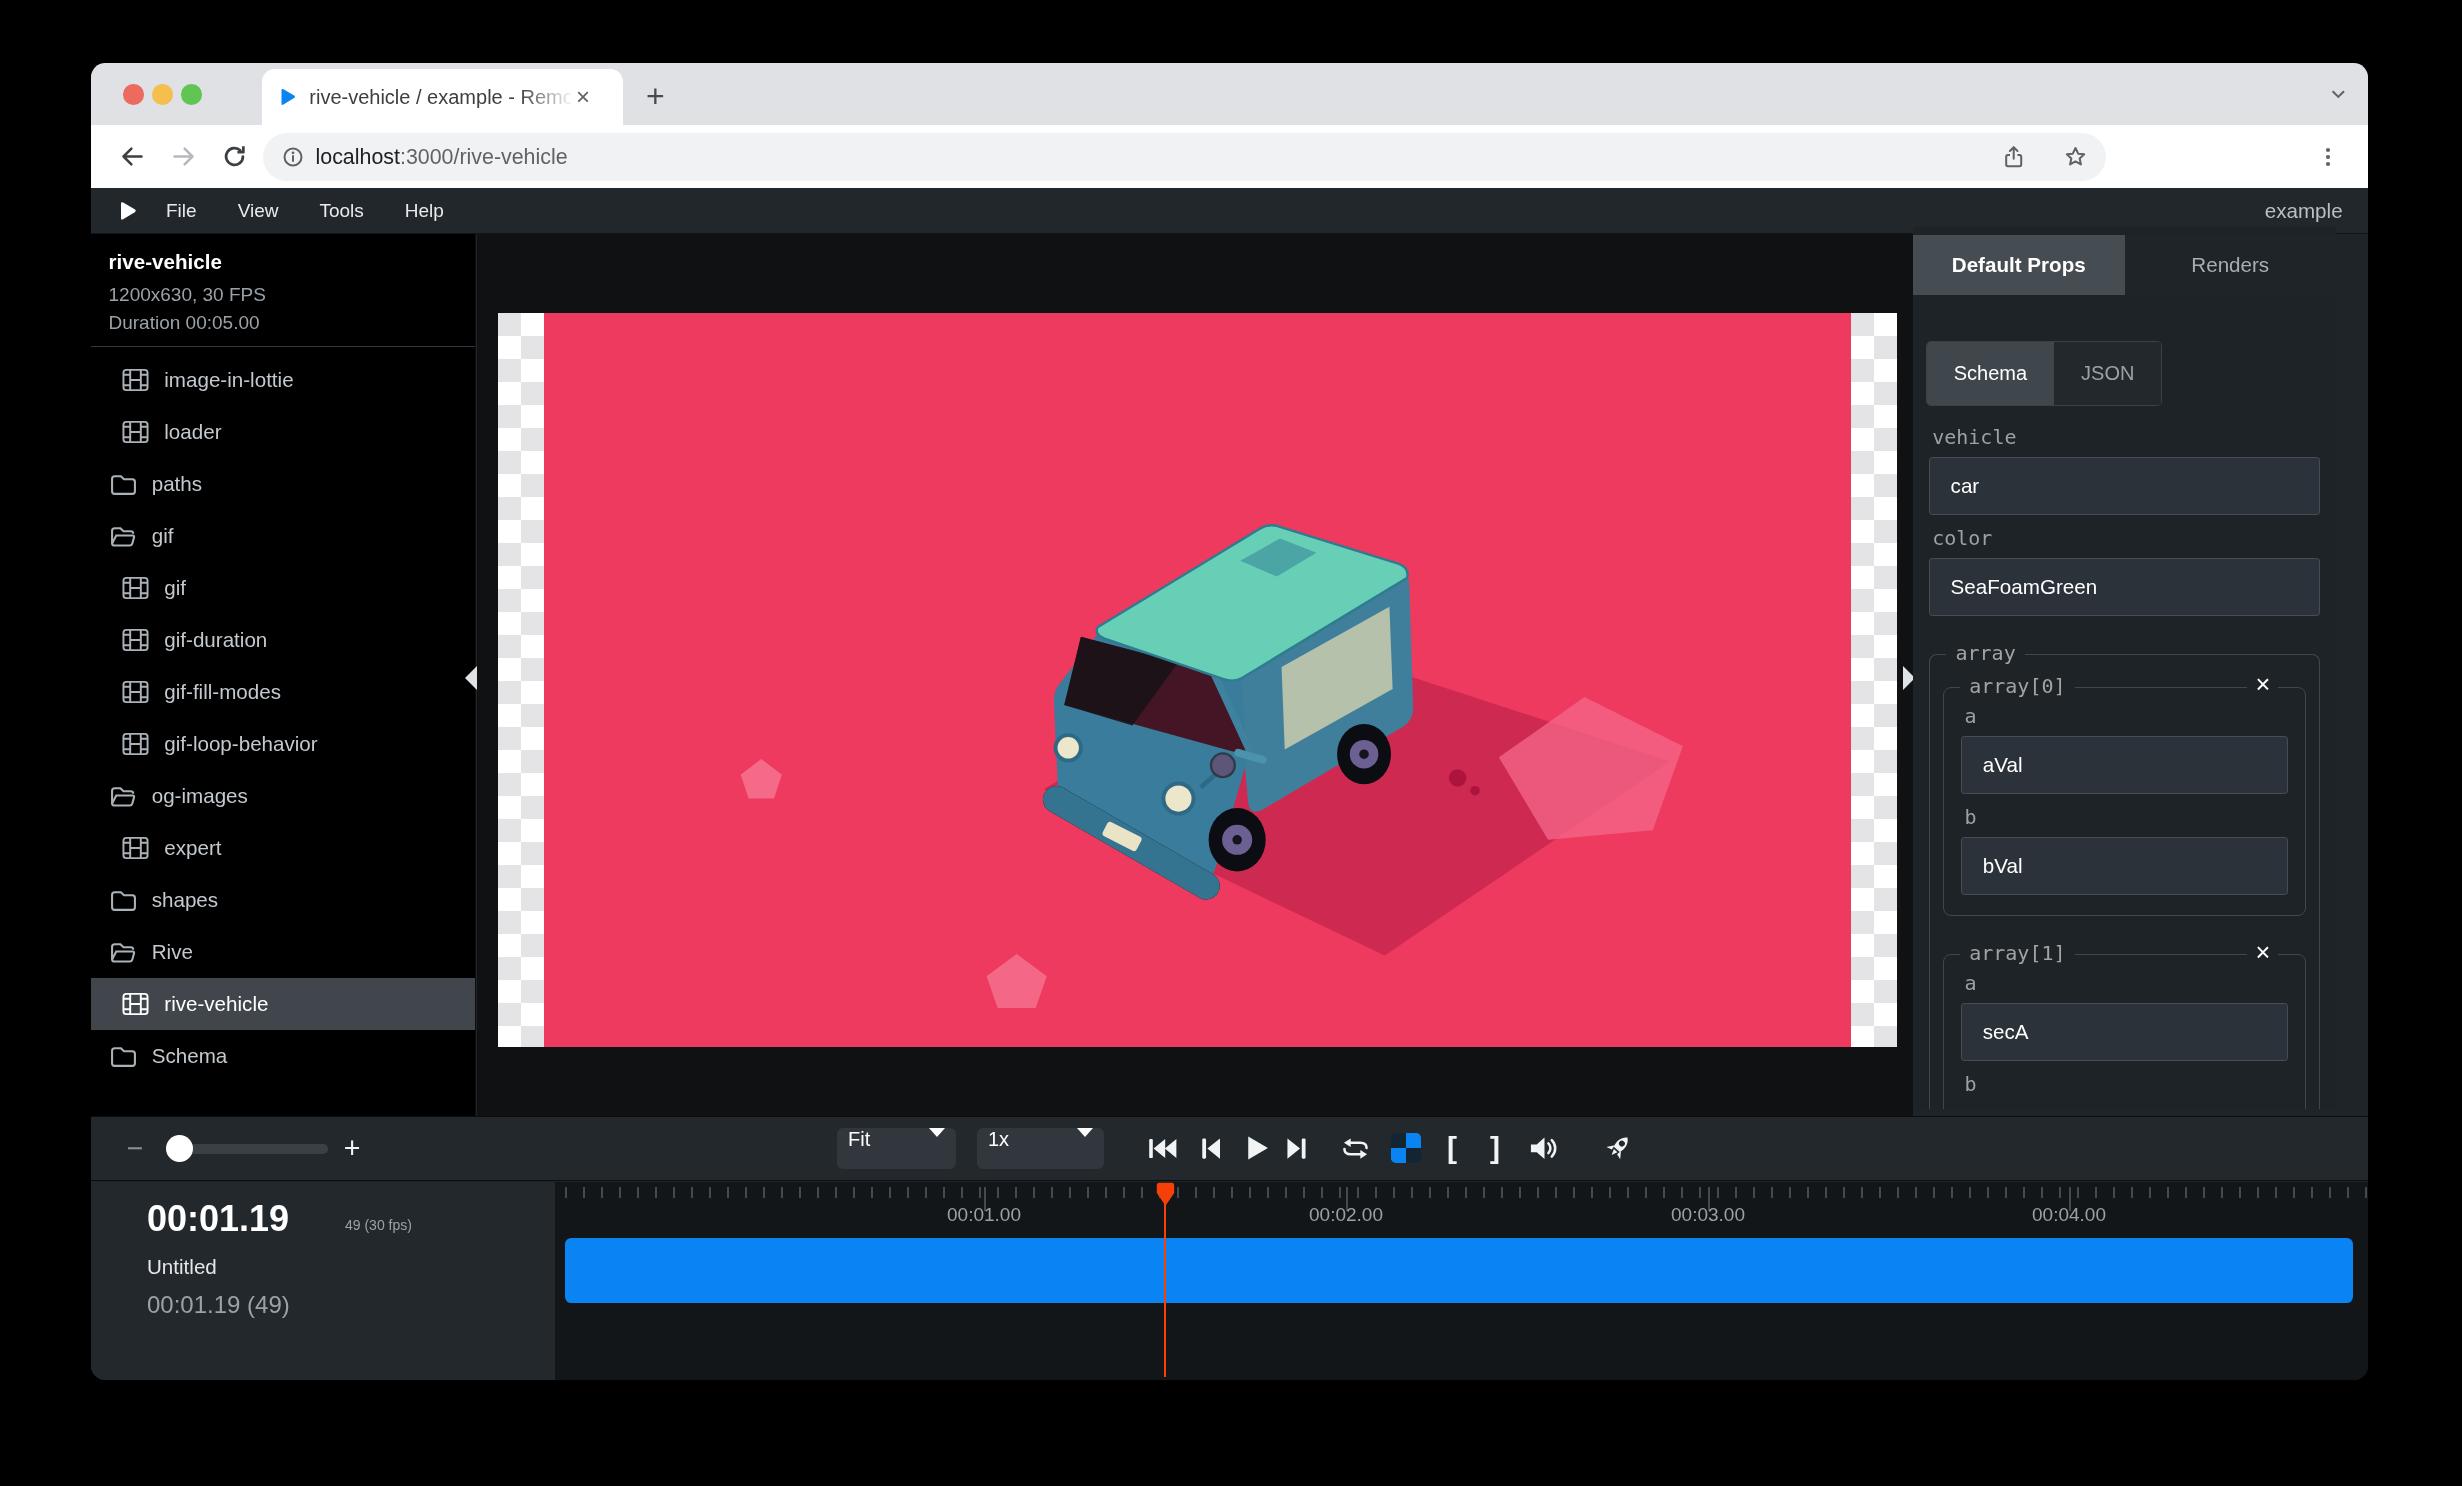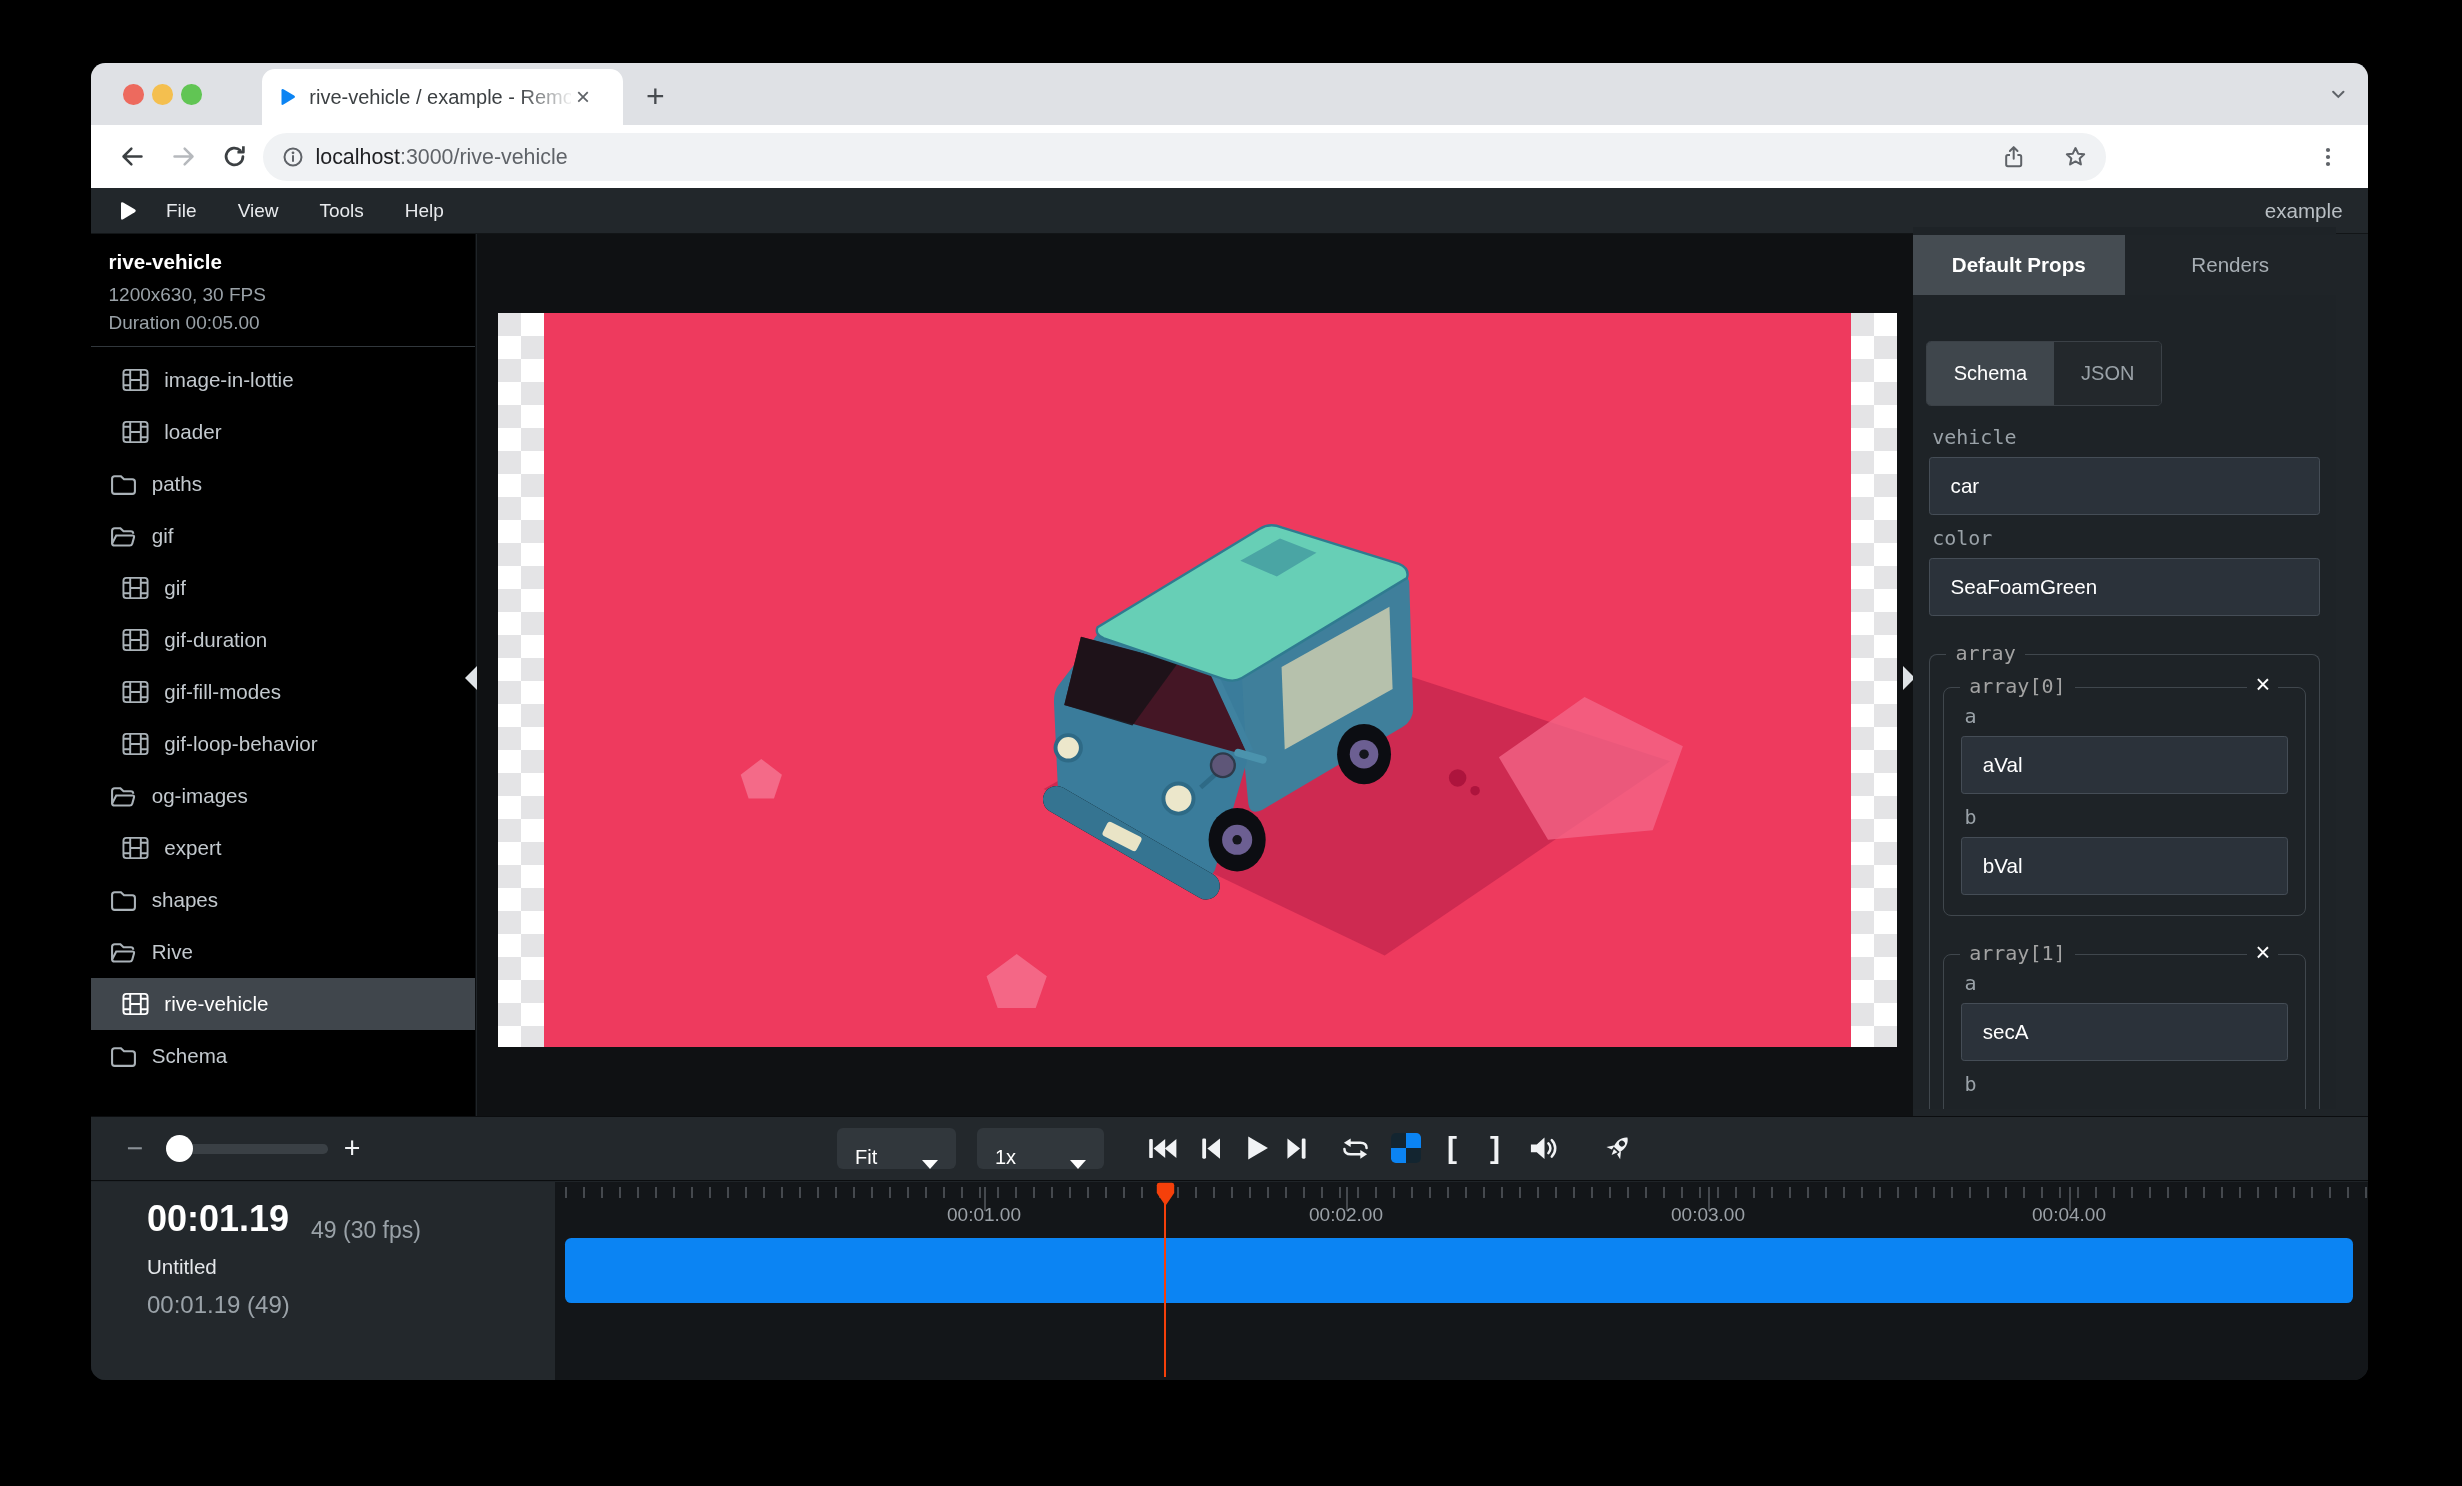--- a/index.html
+++ b/index.html
@@ -73,34 +73,34 @@
   .fieldset.outer{border-bottom:none;border-radius:8px 8px 0 0;padding:4.8px 12.7px 0 12.7px;margin-top:38px;}
   .legend{position:absolute;top:-14.3px;left:16px;background:#1e2327;padding:0 9.5px;
           font-family:"DejaVu Sans Mono",monospace;font-size:20px;color:#a3a3a3;}
   .xbtn{position:absolute;top:-17.5px;right:27px;background:#1e2327;padding:0 8px;color:#fff;font-size:25.4px;line-height:28.6px;}
 
   
   .toolbar{position:absolute;left:0;top:1053px;width:100%;height:65px;background:#23282c;
            border-top:1.6px solid #0b0d0f;border-bottom:1.6px solid #0b0d0f;box-sizing:border-box;}
   .tbtn{position:absolute;top:0;height:62px;display:flex;align-items:center;justify-content:center;color:#f1f3f5;}
   .ddown{position:absolute;top:11px;height:41px;background:#31373c;border-radius:6px;display:flex;
-         align-items:flex-end;justify-content:space-between;color:#fff;font-size:20px;padding:0 18px;box-sizing:border-box;}
+         align-items:flex-start;justify-content:space-between;color:#fff;font-size:20px;padding:0 11px;box-sizing:border-box;}
   .caret{width:0;height:0;border-left:8px solid transparent;border-right:8px solid transparent;border-top:9.5px solid #fff;}
   .slider-track{position:absolute;left:75px;top:27px;width:162px;height:9.5px;border-radius:4.8px;background:#3a4045;}
   .slider-thumb{position:absolute;left:75px;top:18px;width:27px;height:27px;border-radius:50%;background:#fff;}
   .zoomglyph{font-size:28.6px;}
   .checker-toggle{width:30px;height:30px;border-radius:4.8px;
      background:conic-gradient(#0b84f3 0 25%,#132530 0 50%,#0b84f3 0 75%,#132530 0);}
   .bracket{font-size:30px;font-weight:bold;}
 
   
   .timeline{position:absolute;left:0;top:1119px;width:100%;height:198px;background:#131619;}
   .tl-left{position:absolute;left:0;top:0;width:464px;height:100%;background:#23282c;}
   .tl-time{position:absolute;left:56px;top:16px;font-size:36px;font-weight:bold;color:#fff;}
-  .tl-frames{position:absolute;left:220px;top:35px;font-size:23px;color:#9aa2a8;}
+  .tl-frames{position:absolute;left:254px;top:35px;font-size:14px;color:#9aa2a8;}
   .tl-track-name{position:absolute;left:56px;top:73px;font-size:20.6px;color:#e4e7ea;}
   .tl-track-dur{position:absolute;left:56px;top:109px;font-size:24px;color:#9aa2a8;}
   .ruler-ticks{position:absolute;left:474px;right:0;top:4.8px;height:11px;
      background:repeating-linear-gradient(90deg,#45494e 0 1.6px,transparent 1.6px 18px);}
   .majortick{position:absolute;top:4.8px;width:1.6px;height:24px;background:#45494e;}
   .rlabel{position:absolute;top:22px;transform:translateX(-50%);font-size:19px;color:#9aa0a6;}
   .track-bar{position:absolute;left:474px;top:56px;width:1788px;height:65px;border-radius:6.3px;background:#0b84f3;}
   .playhead-line{position:absolute;left:1073px;top:3.2px;width:2.4px;height:192px;background:#f5400a;}
   .playhead-marker{position:absolute;left:1065px;top:0;}
 

